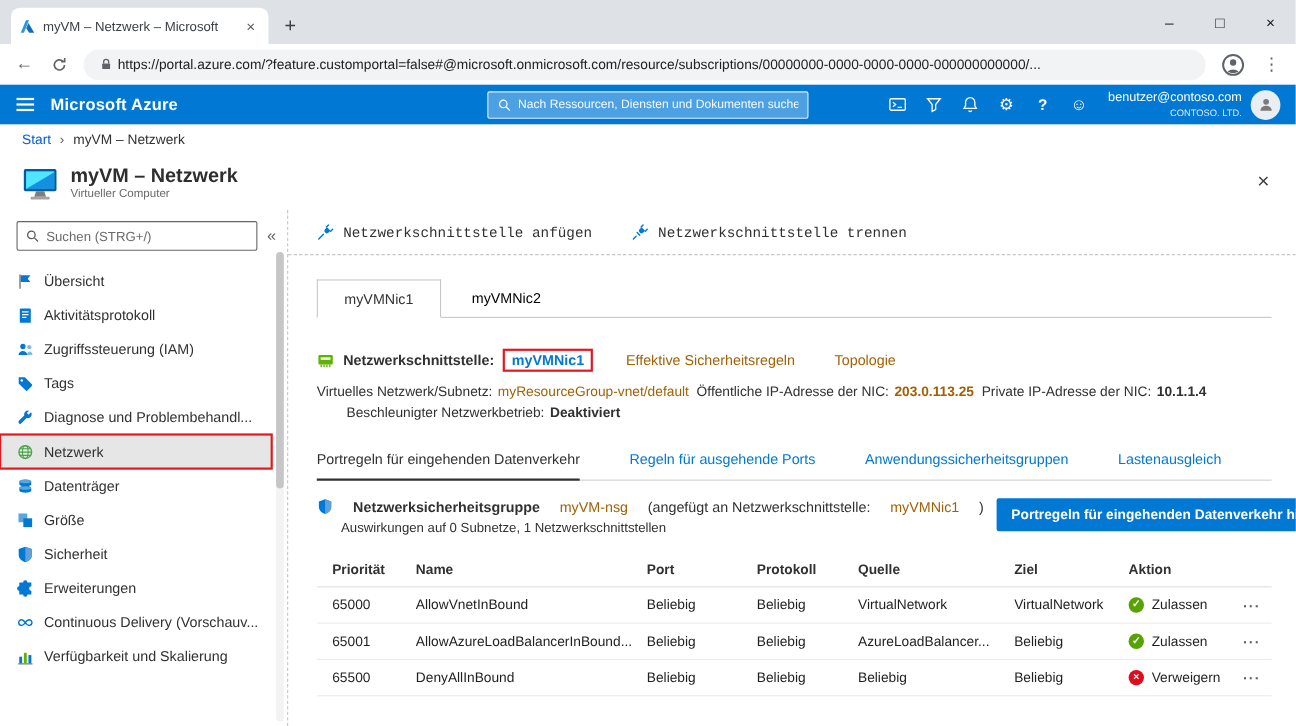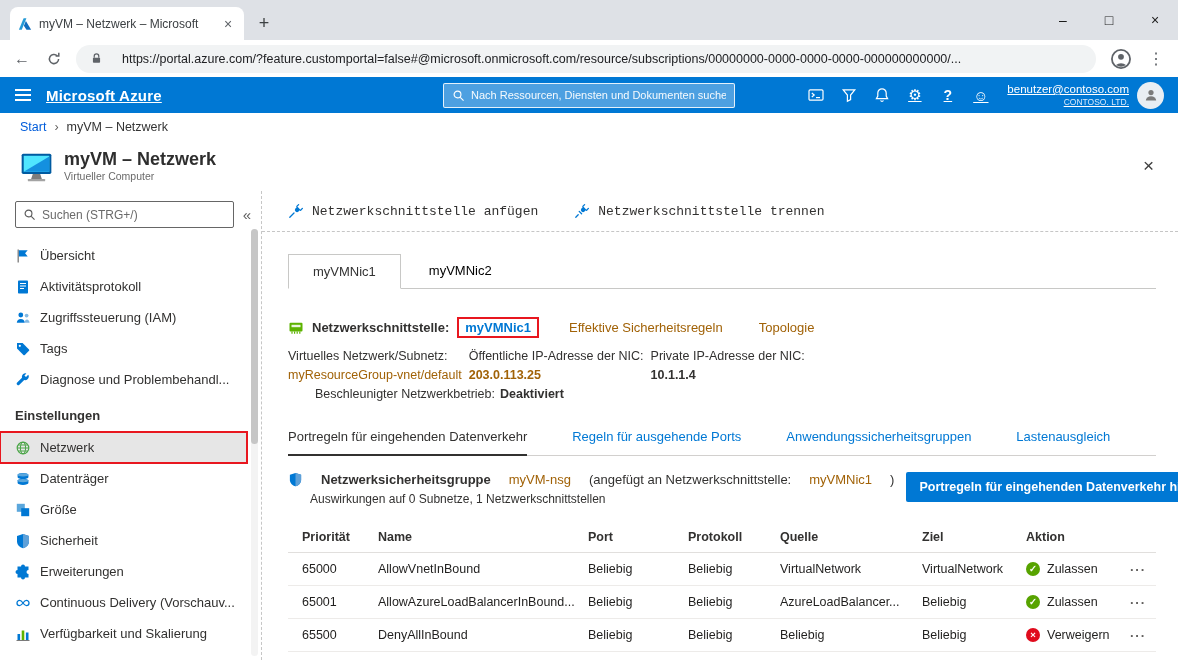--- a/index.html
+++ b/index.html
@@ -13,27 +13,27 @@
   .favicon { width:14px; height:14px; flex:none; }
   .tab-title { flex:1; font-size:12px; color:#3c4043; white-space:nowrap; overflow:hidden; }
   .tab-close { color:#5f6368; font-size:14px; width:16px; text-align:center; line-height:16px; }
   .newtab { width:28px; height:28px; margin:0 0 3px 6px; display:flex; align-items:center; justify-content:center; font-size:18px; color:#3c4043; }
   .wincontrols { position:absolute; right:0; top:0; height:100%; display:flex; }
   .wc { width:46px; display:flex; align-items:center; justify-content:center; font-size:14px; color:#1b1b1b; }
 
   .urlbar { height:37px; background:#fff; display:flex; align-items:center; padding:0 12px; gap:14px; flex:none; }
   .nav-glyph { color:#5f6368; font-size:16px; width:20px; text-align:center; }
   .nav-svg { width:16px; height:16px; }
-  .urlfield { flex:1; height:28px; background:#f1f3f4; border-radius:14px; display:flex; align-items:center; padding:0 14px; gap:19px; min-width:0; }
+  .urlfield { flex:1; height:28px; background:#f1f3f4; border-radius:14px; display:flex; align-items:center; padding:0 14px; gap:4px; min-width:0; }
   .lock-ic { width:13px; height:13px; flex:none; }
   .url-text { font-size:12.5px; color:#202124; white-space:nowrap; overflow:hidden; text-overflow:ellipsis; }
   .profile-ic { width:22px; height:22px; }
 
   
-  .azbar { height:36px; background:#0078d4; display:flex; align-items:center; color:#fff; position:relative; flex:none;text-decoration:underline; }
+  .azbar { height:36px; background:#0078d4; display:flex; align-items:center; color:#fff; position:relative; flex:none; }
   .hamb { width:46px; height:100%; display:flex; align-items:center; justify-content:center; }
   .burger { width:16px; height:2px; background:#fff; box-shadow:0 -5px 0 #fff, 0 5px 0 #fff; }
   .brand { font-size:15px; font-weight:700; letter-spacing:.2px; white-space:nowrap; }
   .azsearch { position:absolute; left:50%; transform:translateX(-50%); width:292px; height:25px; background:rgba(255,255,255,.3); border:1px solid rgba(255,255,255,.85); border-radius:2px; display:flex; align-items:center; padding:0 8px; gap:6px; }
   .azsearch .mag { width:13px; height:13px; color:#fff; flex:none; }
   .azsearch input { background:transparent; border:none; outline:none; color:#fff; font-size:11px; width:100%; font-family:inherit; }
   .azsearch input::placeholder { color:#fff; opacity:.95; }
   .azicons { margin-left:auto; display:flex; align-items:center; padding-right:10px; }
   .azic { width:33px; height:30px; display:flex; align-items:center; justify-content:center; font-size:15px; color:#fff; }
   .azic svg { width:16px; height:16px; color:#fff; }
@@ -87,21 +87,21 @@
 
   .nic-line1 { margin-top:28px; display:flex; align-items:center; gap:8px; font-size:13px; }
   .nic-line1 svg { width:16px; height:16px; flex:none; }
   .b { font-weight:700; }
   .lnk { color:#a16207; }
   .redbox { border:2px solid #e8171f; padding:1px 6px; color:#0078d4; font-weight:700; }
   .sp22 { margin-left:22px; }
   .sp28 { margin-left:28px; }
 
   .nic-line2 { margin-top:11px; font-size:12.5px; color:#323130; display:flex; gap:7px; align-items:baseline; white-space:nowrap; }
-  .nic-line2 .grp { display:flex; gap:5px;flex-direction:column; }
+  .nic-line2 .grp { display:flex; gap:5px; }
   .nic-line3 { margin-top:5px; margin-left:27px; font-size:12.5px; display:flex; gap:5px; }
 
   .pivot { margin-top:28px; display:flex; gap:45px; border-bottom:1px solid #d2d0ce; }
   .pivot-item { padding-bottom:10px; font-size:13px; color:#0078d4; white-space:nowrap; }
   .pivot-item.active { color:#323130; border-bottom:2px solid #323130; margin-bottom:-1px; }
 
   .nsg-row { margin-top:16px; display:flex; justify-content:space-between; align-items:flex-start; gap:12px; }
   .nsg-line1 { display:flex; align-items:flex-start; gap:18px; font-size:13px; white-space:nowrap; }
   .nsg-line1 svg { width:15px; height:15px; flex:none; }
   .nsg-impact { margin:5px 0 0 22px; font-size:12px; color:#323130; }
@@ -371,21 +371,20 @@
               <use href="#i-tag"></use>
             </svg>
           <span>Tags</span>
         </div>
         <div class="sb-item">
           <svg>
               <use href="#i-wrench"></use>
             </svg>
           <span>Diagnose und Problembehandl...</span>
         </div>
-        <div class="sb-section">Einstellungen</div>
         <div class="sb-item selected">
           <svg>
               <use href="#i-globe"></use>
             </svg>
           <span>Netzwerk</span>
         </div>
         <div class="sb-item">
           <svg>
               <use href="#i-disks"></use>
             </svg>

